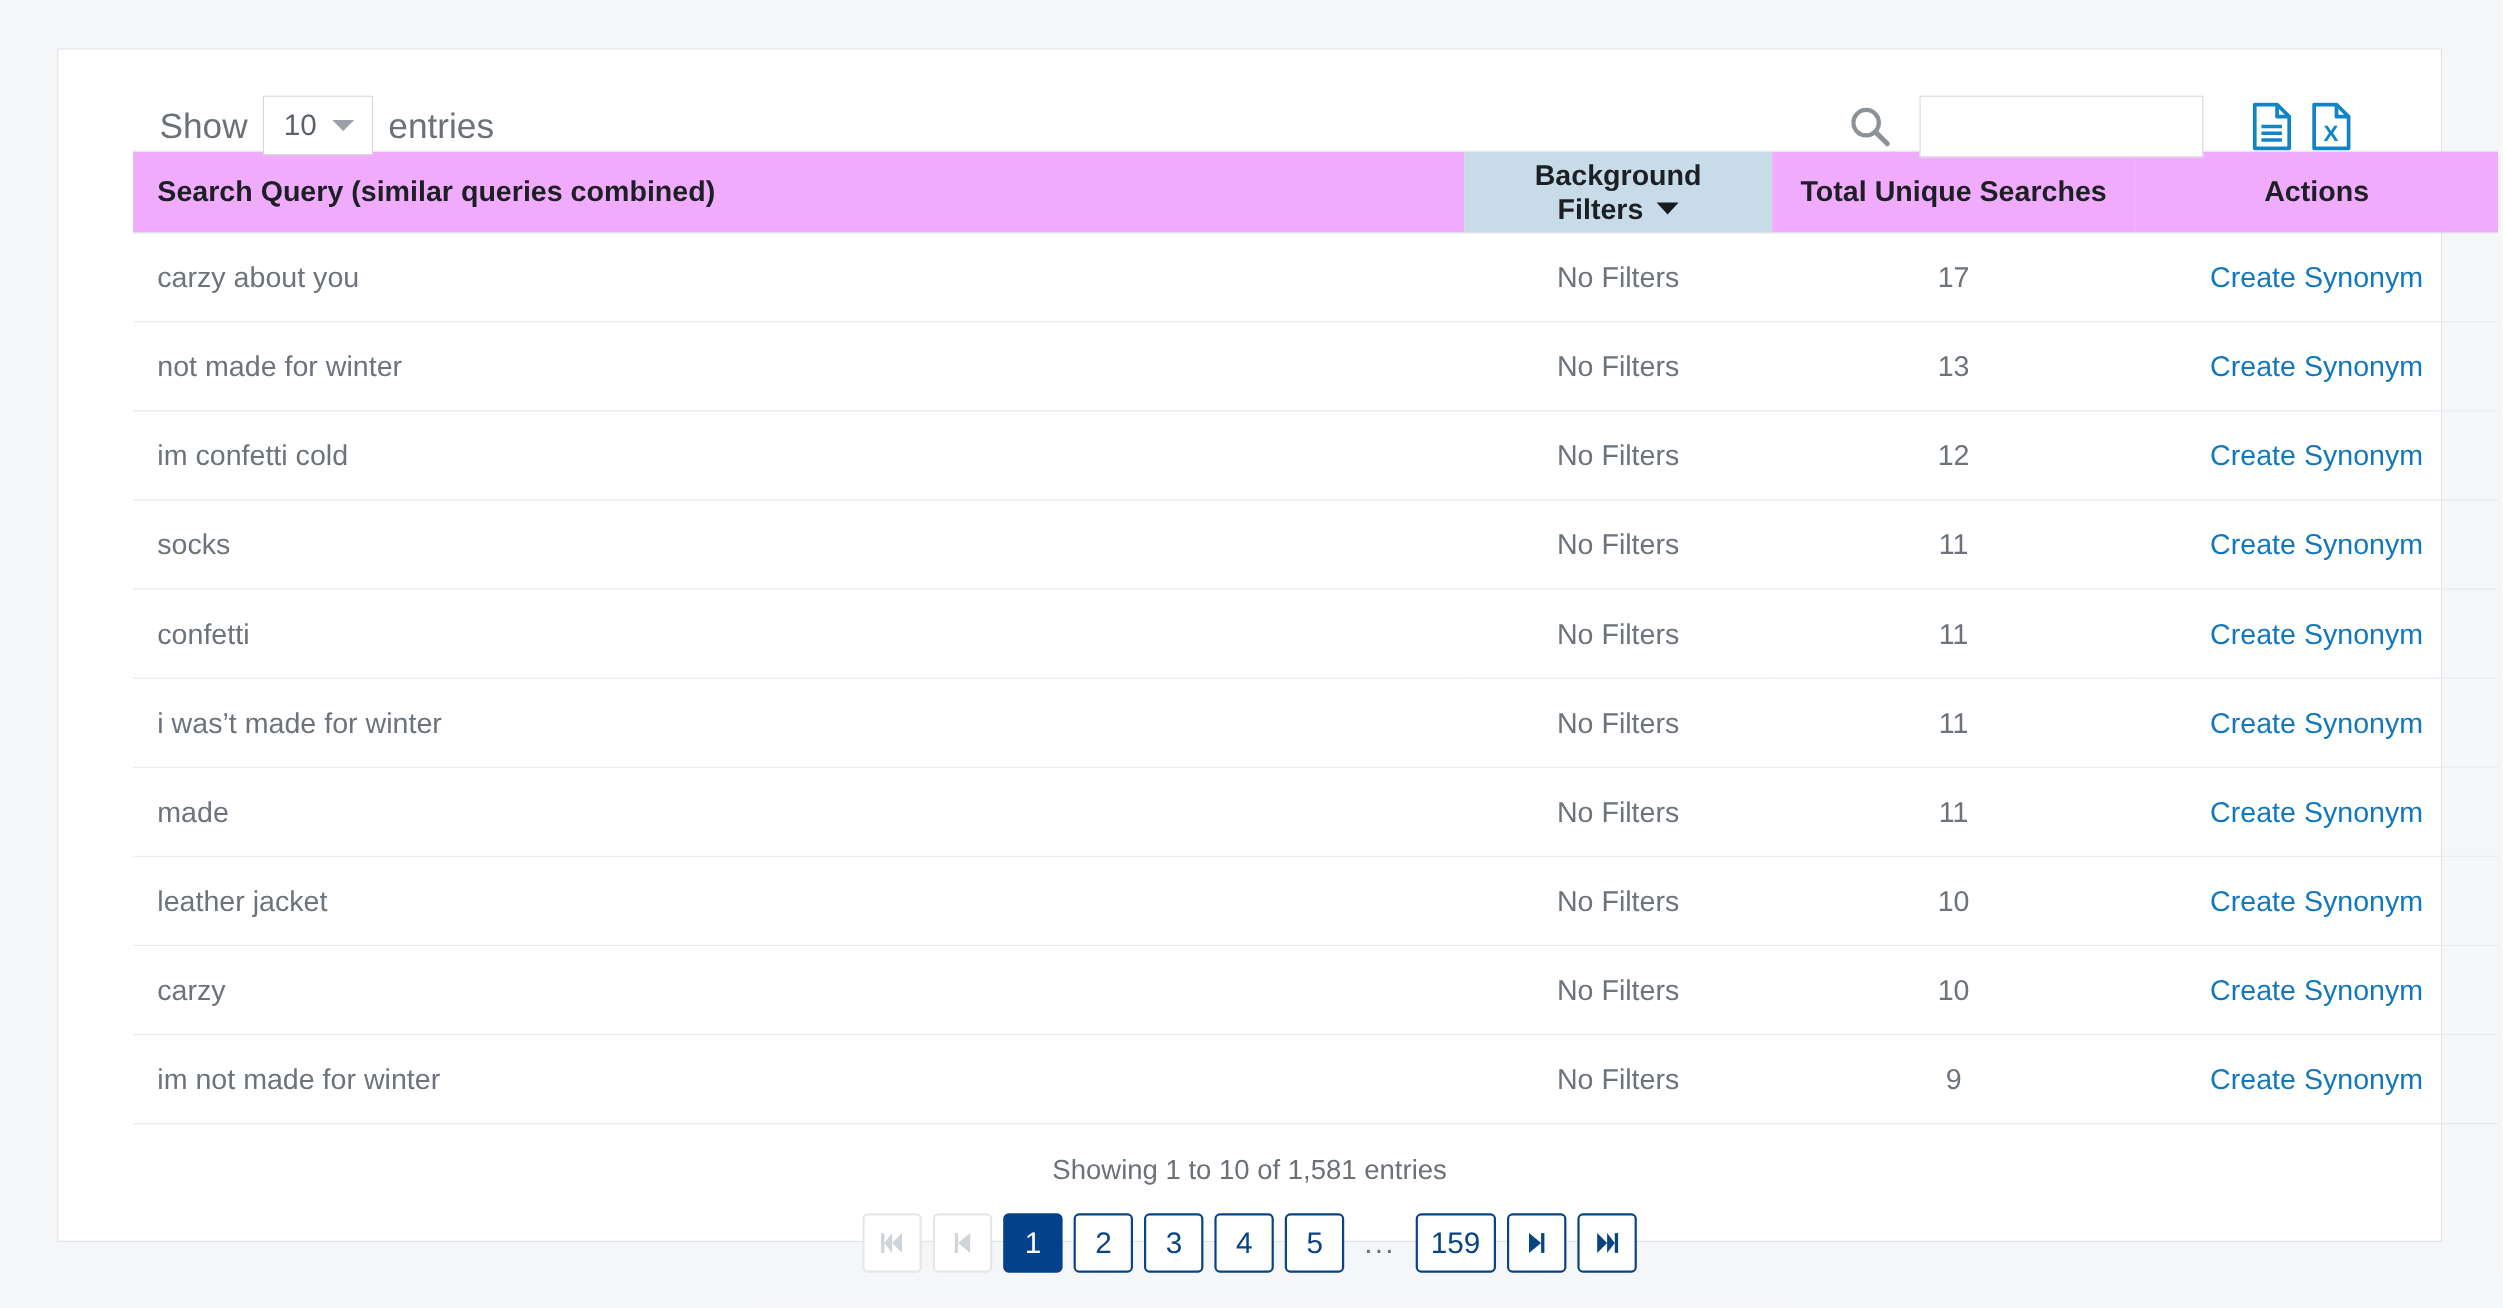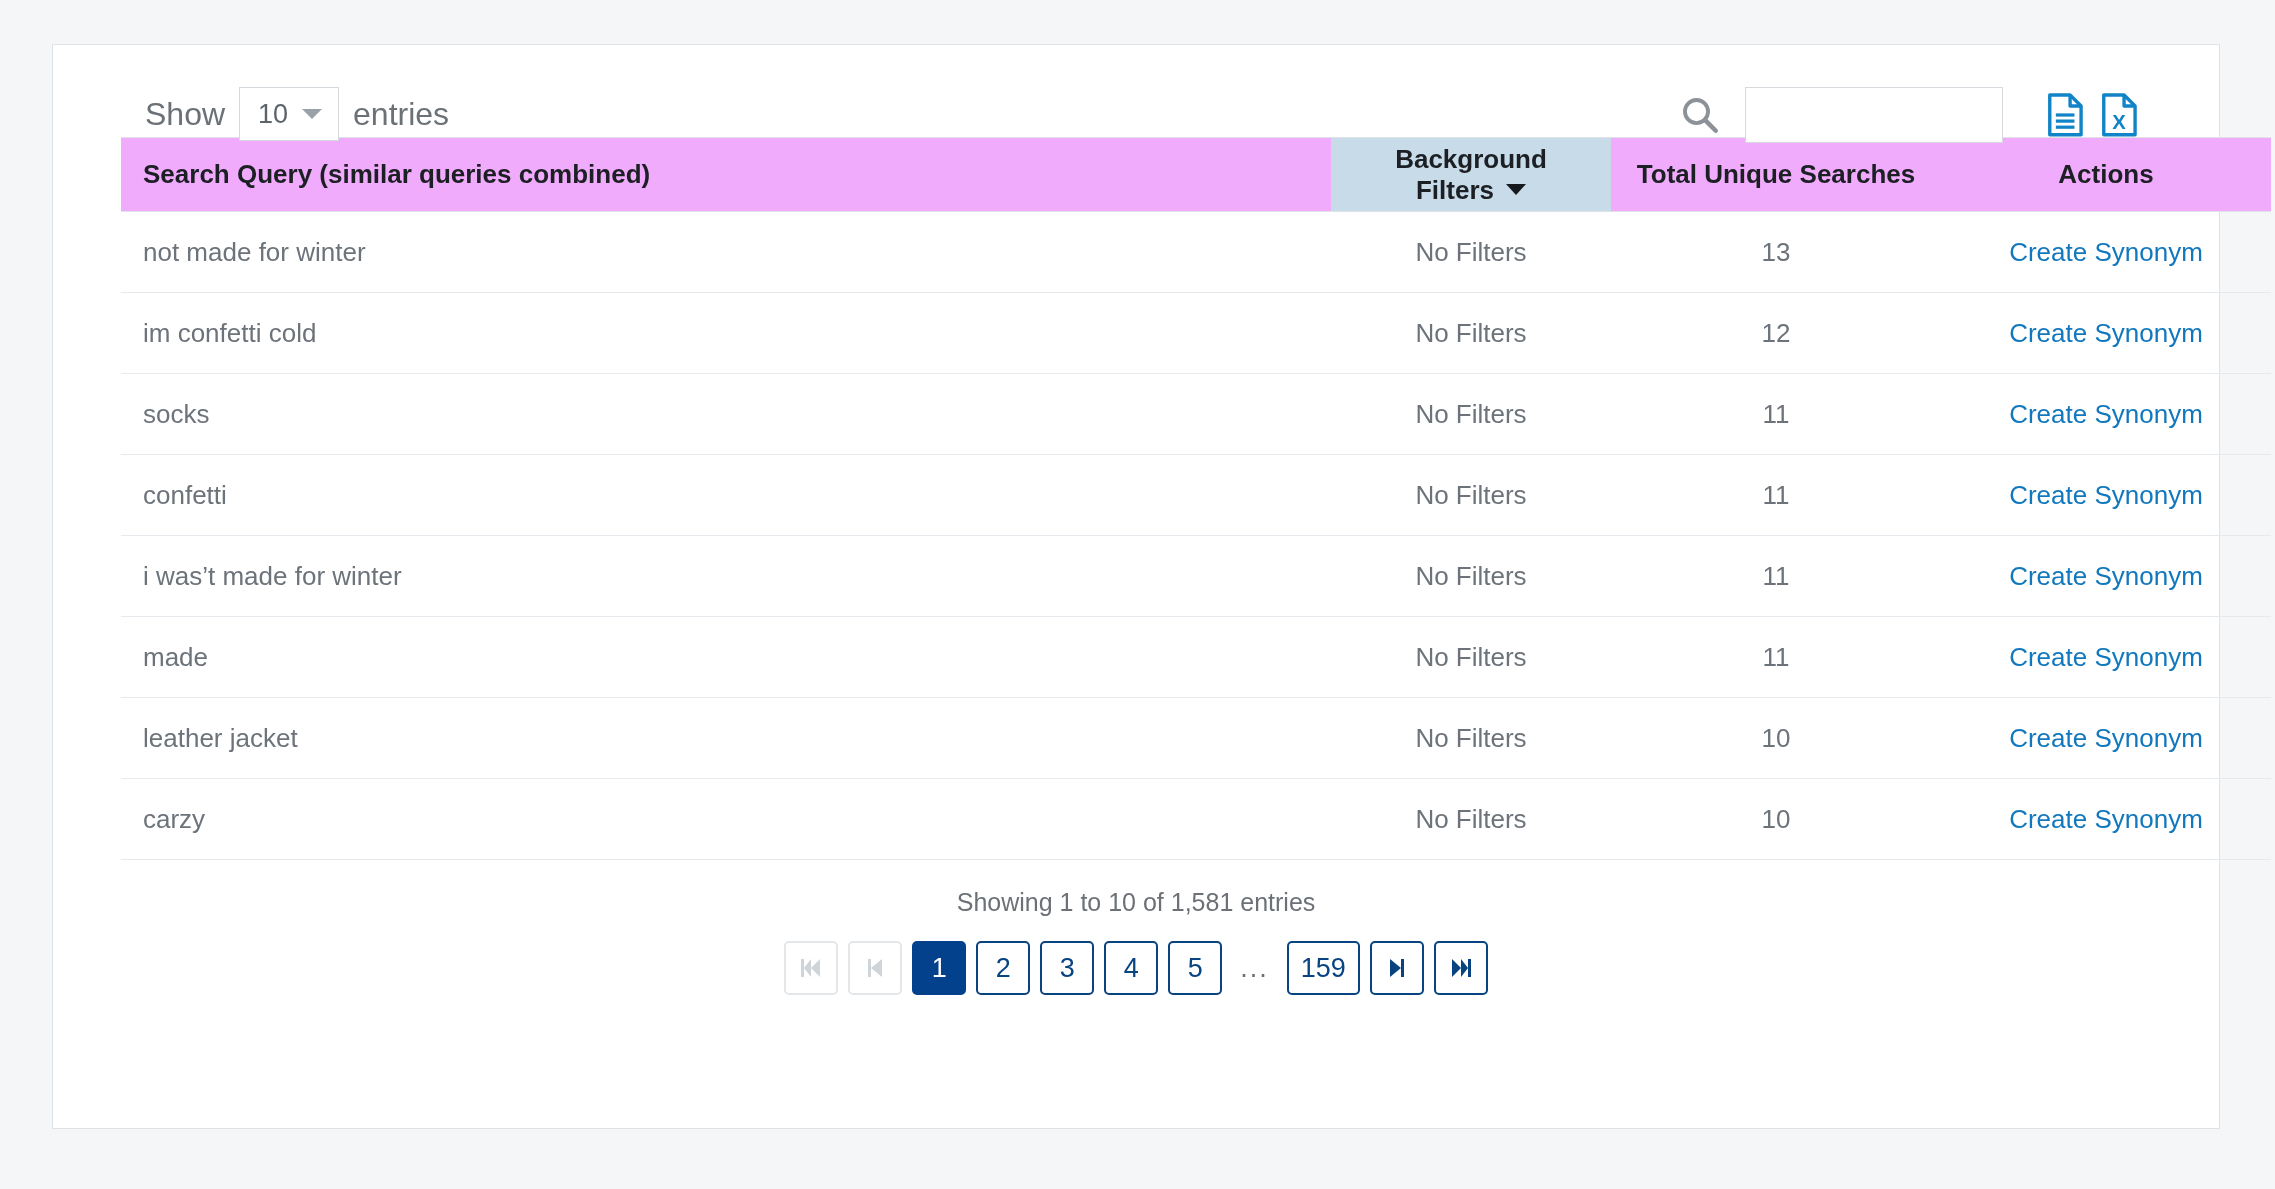--- a/index.html
+++ b/index.html
@@ -274,20 +274,26 @@
           <th class="col-total">
             <span>Total Unique Searches</span>
           </th>
           <th class="col-actions">
             <span>Actions</span>
           </th>
         </tr>
       </thead>
       <tbody id="table-body">
           <tr>
+            <td class="c-query">carzy about you</td>
+            <td class="c-filters">No Filters</td>
+            <td class="c-total">17</td>
+            <td class="c-actions"><a class="synonym-link">Create Synonym</a></td>
+          </tr>
+          <tr>
             <td class="c-query">not made for winter</td>
             <td class="c-filters">No Filters</td>
             <td class="c-total">13</td>
             <td class="c-actions"><a class="synonym-link">Create Synonym</a></td>
           </tr>
           <tr>
             <td class="c-query">im confetti cold</td>
             <td class="c-filters">No Filters</td>
             <td class="c-total">12</td>
             <td class="c-actions"><a class="synonym-link">Create Synonym</a></td>
@@ -319,20 +325,26 @@
           <tr>
             <td class="c-query">leather jacket</td>
             <td class="c-filters">No Filters</td>
             <td class="c-total">10</td>
             <td class="c-actions"><a class="synonym-link">Create Synonym</a></td>
           </tr>
           <tr>
             <td class="c-query">carzy</td>
             <td class="c-filters">No Filters</td>
             <td class="c-total">10</td>
+            <td class="c-actions"><a class="synonym-link">Create Synonym</a></td>
+          </tr>
+          <tr>
+            <td class="c-query">im not made for winter</td>
+            <td class="c-filters">No Filters</td>
+            <td class="c-total">9</td>
             <td class="c-actions"><a class="synonym-link">Create Synonym</a></td>
           </tr>
         </tbody>
     </table>
   </div>
 
   <div class="info">Showing 1 to 10 of 1,581 entries</div>
 
   <div class="pagination">
     <div class="pg disabled">

